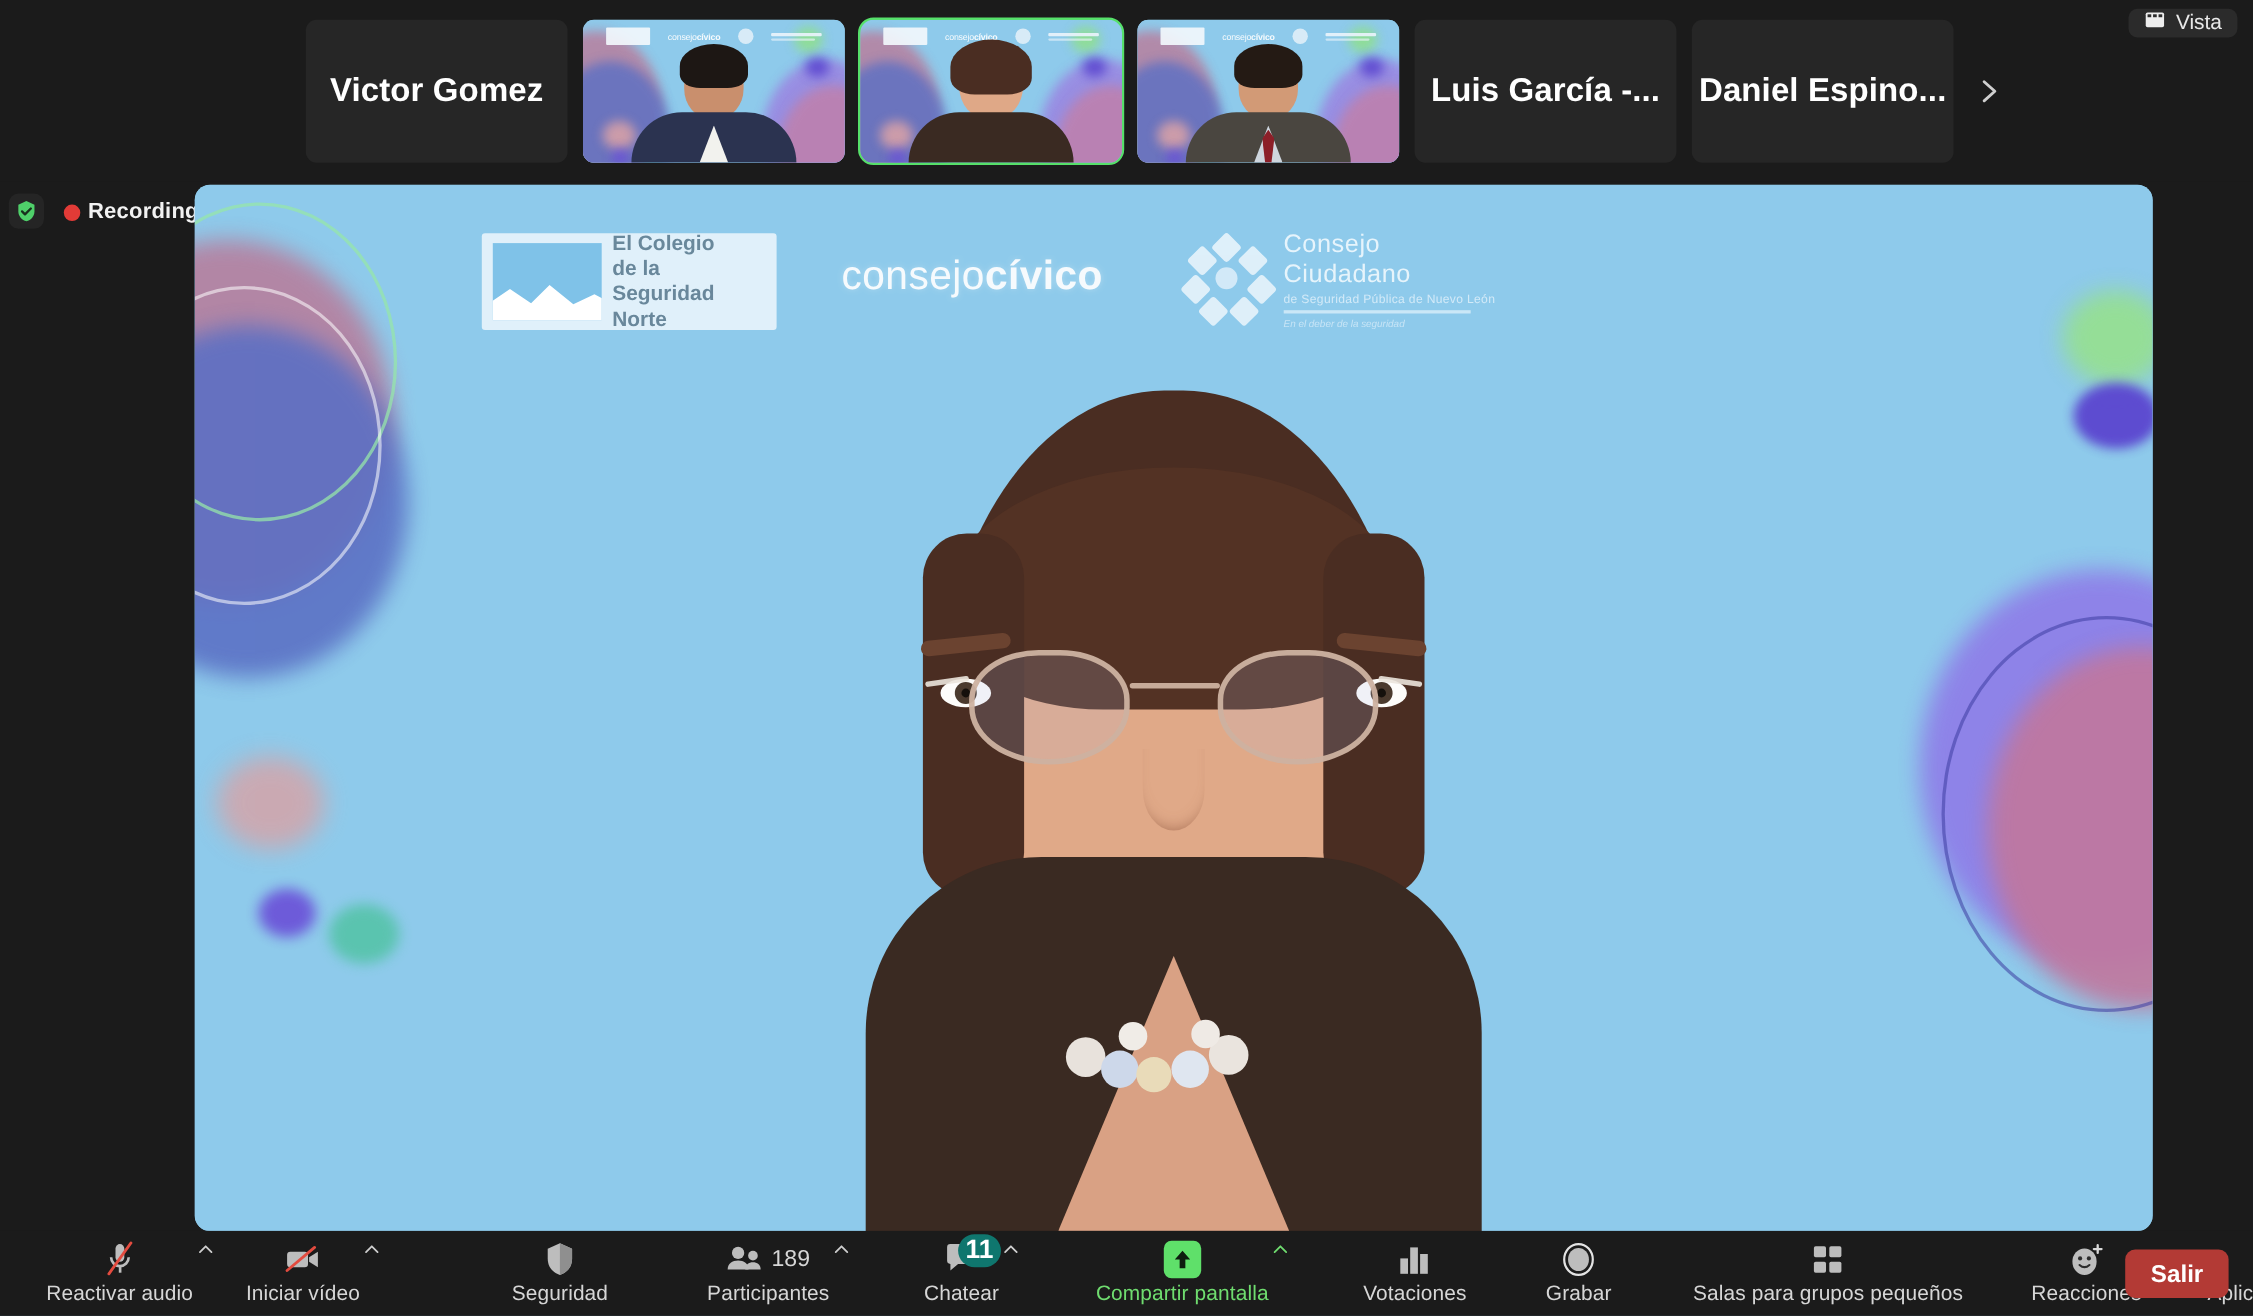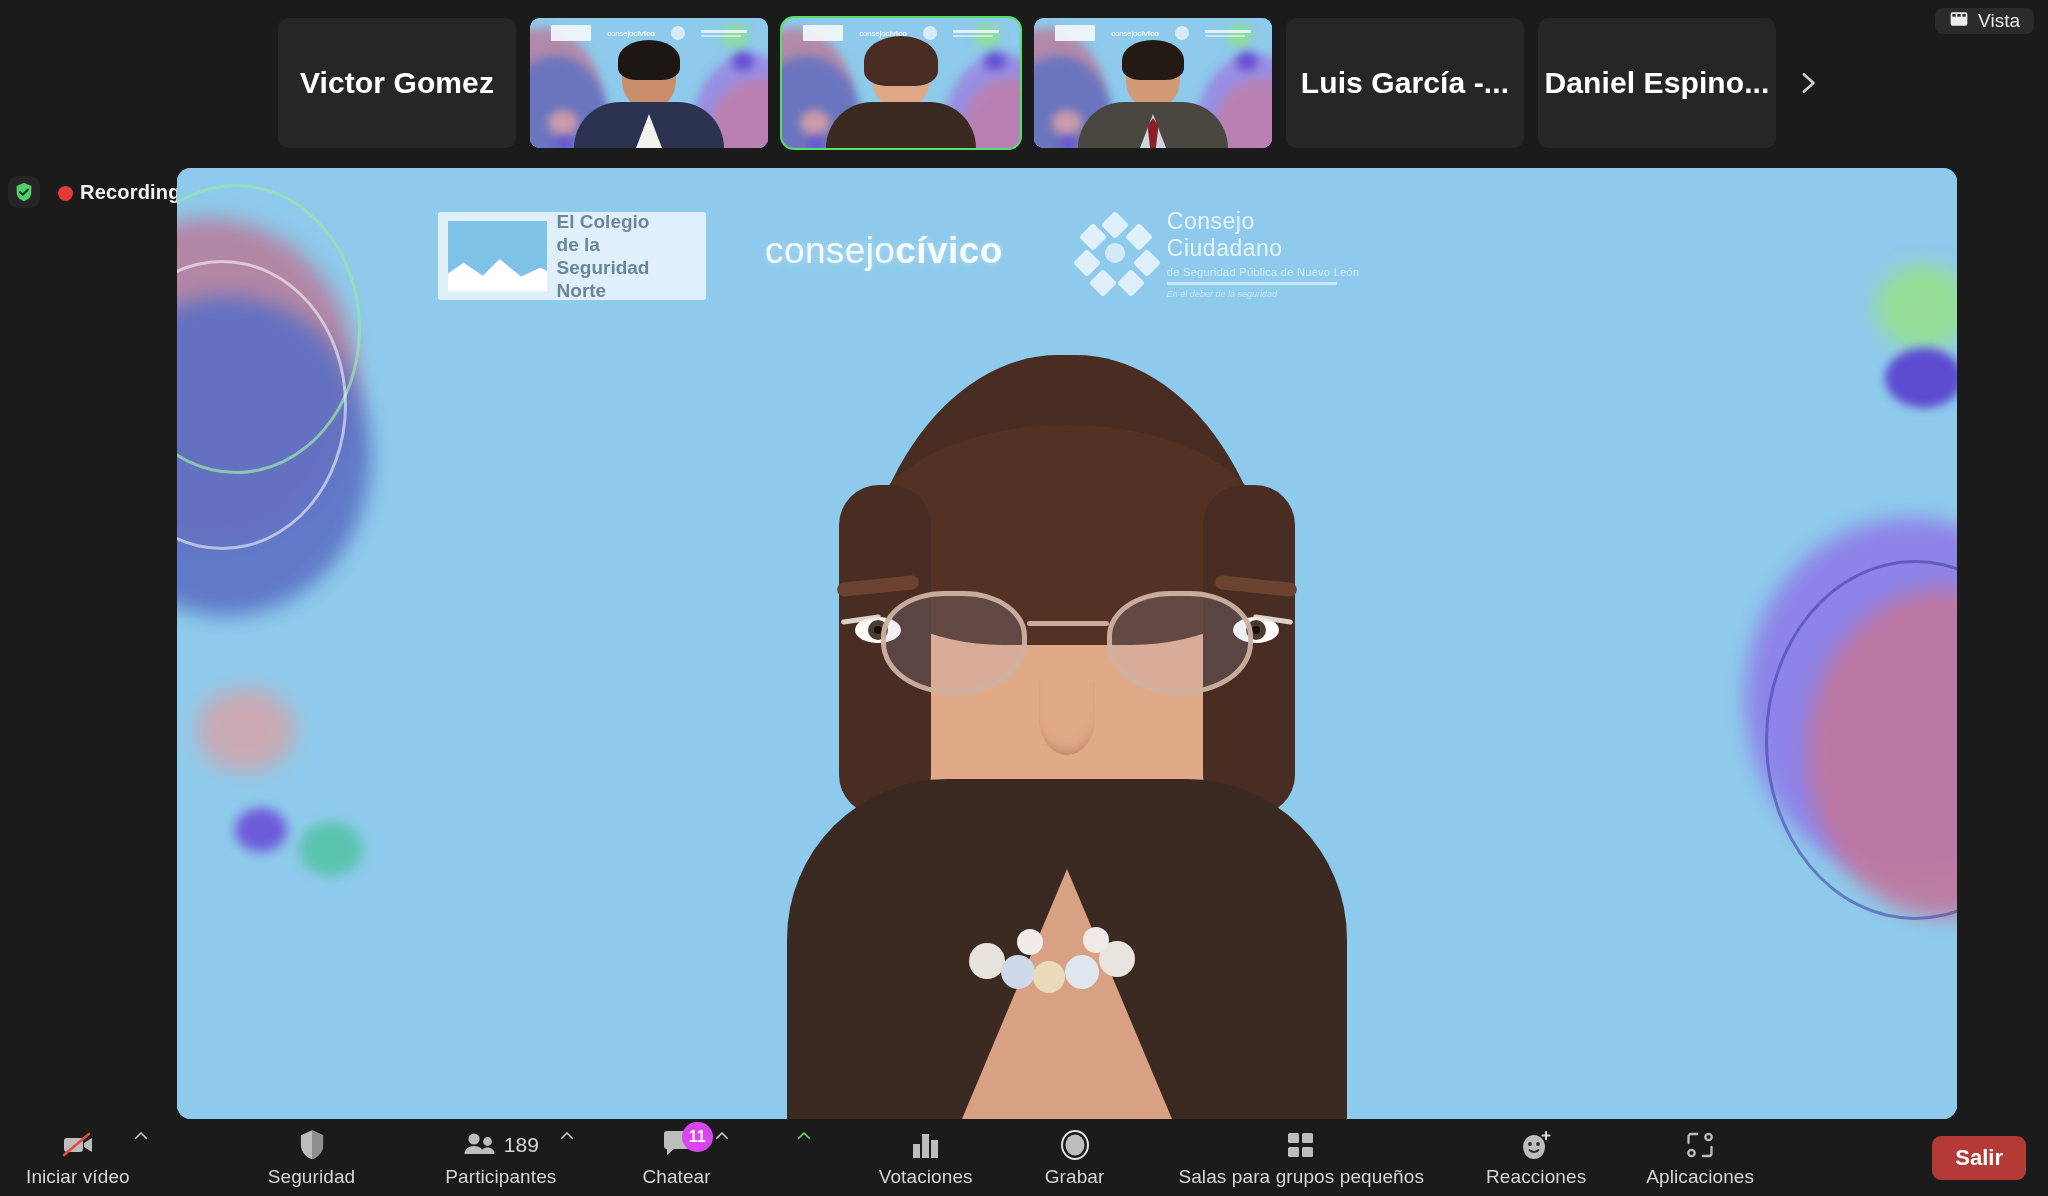--- a/index.html
+++ b/index.html
@@ -252,21 +252,21 @@
   .tb-lbl { color:#d6d6d6; font-size:19px; white-space:nowrap; letter-spacing:.1px; }
   .tb-lbl.green { color:#6fdc6f; }
   .caret { width:22px; height:34px; display:flex; align-items:flex-start; justify-content:center; padding-top:8px; cursor:pointer; }
   .caret svg { width:18px; height:18px; }
   .caret.green svg path { stroke:#6fdc6f; }
   .grp { display:flex; align-items:flex-start; height:77px; flex:0 0 auto; }
   .grp .tb-item { padding-right:0;text-align:right; }
 
   .badge {
     position:absolute; top:-6px; right:-20px; min-width:30px; height:30px;
-    background:#d946ef; color:#fff; border-radius:15px; font-size:16px; font-weight:700;
+    background:#0f766e; color:#fff; border-radius:15px; font-size:24px; font-weight:700;
     display:flex; align-items:center; justify-content:center; padding:0 7px;
   }
   .count { color:#d6d6d6; font-size:21px; margin-left:7px; }
 
   #salir {
     position:absolute; right:22px; top:17px; height:44px; padding:0 23px;
     background:#b33a35; color:#ffffff; font-size:22px; font-weight:700;
     border:none; border-radius:9px; cursor:pointer;
     display:flex; align-items:center; justify-content:center;
   }
@@ -501,20 +501,38 @@
         <i style="left:98px;top:34px;width:34px;height:34px;background:#dfe6f0"></i>
         <i style="left:132px;top:20px;width:36px;height:36px;background:#eae4de"></i>
         <i style="left:50px;top:8px;width:26px;height:26px;background:#f0ece7"></i>
         <i style="left:116px;top:6px;width:26px;height:26px;background:#efeae5"></i>
       </div>
     </div>
   </div>
 
   <div id="toolbar">
 
+    <div class="grp" style="margin-left:36px">
+      <div class="tb-item">
+        <div class="tb-ico">
+          <svg width="30" height="34" viewBox="0 0 30 34">
+            <rect x="11" y="3" width="8" height="16" rx="4" fill="#bdbdbd"></rect>
+            <path d="M7 15 a8 8 0 0 0 16 0" stroke="#bdbdbd" stroke-width="2.4" fill="none"></path>
+            <rect x="14" y="23" width="2.4" height="6" fill="#bdbdbd"></rect>
+            <line x1="5" y1="30" x2="25" y2="2" stroke="#e34b3f" stroke-width="2.6" stroke-linecap="round"></line>
+          </svg>
+        </div>
+        <div class="tb-lbl">Reactivar audio</div>
+      </div>
+      <div class="caret">
+        <svg viewBox="0 0 24 24" fill="none">
+            <path d="M5 15 L12 8 L19 15" stroke="#cdcdcd" stroke-width="2.2" stroke-linecap="round" stroke-linejoin="round"></path>
+          </svg>
+      </div>
+    </div>
 
     <div class="grp" style="margin-left:20px">
       <div class="tb-item">
         <div class="tb-ico">
           <svg width="34" height="34" viewBox="0 0 34 34">
             <rect x="3" y="10" width="19" height="14" rx="3" fill="#bdbdbd"></rect>
             <path d="M23 15 L31 10 V24 L23 19 Z" fill="#bdbdbd"></path>
             <line x1="3" y1="27" x2="28" y2="6" stroke="#e34b3f" stroke-width="2.6" stroke-linecap="round"></line>
           </svg>
         </div>
@@ -570,20 +588,30 @@
         <div class="tb-lbl">Chatear</div>
       </div>
       <div class="caret">
         <svg viewBox="0 0 24 24" fill="none">
             <path d="M5 15 L12 8 L19 15" stroke="#cdcdcd" stroke-width="2.2" stroke-linecap="round" stroke-linejoin="round"></path>
           </svg>
       </div>
     </div>
 
     <div class="grp" style="margin-left:60px">
+      <div class="tb-item">
+        <div class="tb-ico">
+          <span class="share-box">
+            <svg width="20" height="22" viewBox="0 0 20 22">
+                <path d="M10 3 L17 11 H12.6 V19 H7.4 V11 H3 Z" fill="#0e1d0f"></path>
+              </svg>
+          </span>
+        </div>
+        <div class="tb-lbl green">Compartir pantalla</div>
+      </div>
       <div class="caret green">
         <svg viewBox="0 0 24 24" fill="none">
             <path d="M5 15 L12 8 L19 15" stroke="#6fdc6f" stroke-width="2.2" stroke-linecap="round" stroke-linejoin="round"></path>
           </svg>
       </div>
     </div>
 
     <div class="tb-item" style="margin-left:58px">
       <div class="tb-ico">
         <svg width="32" height="30" viewBox="0 0 32 30">

